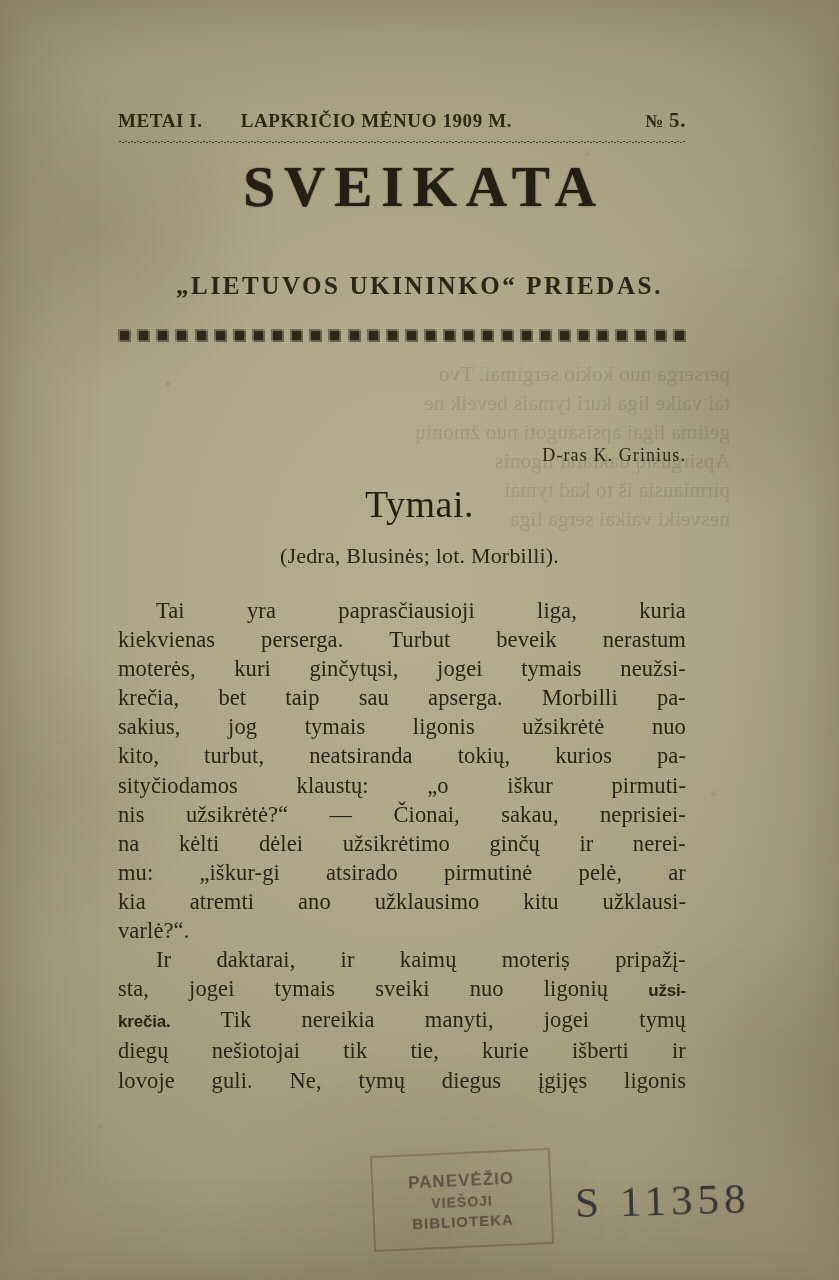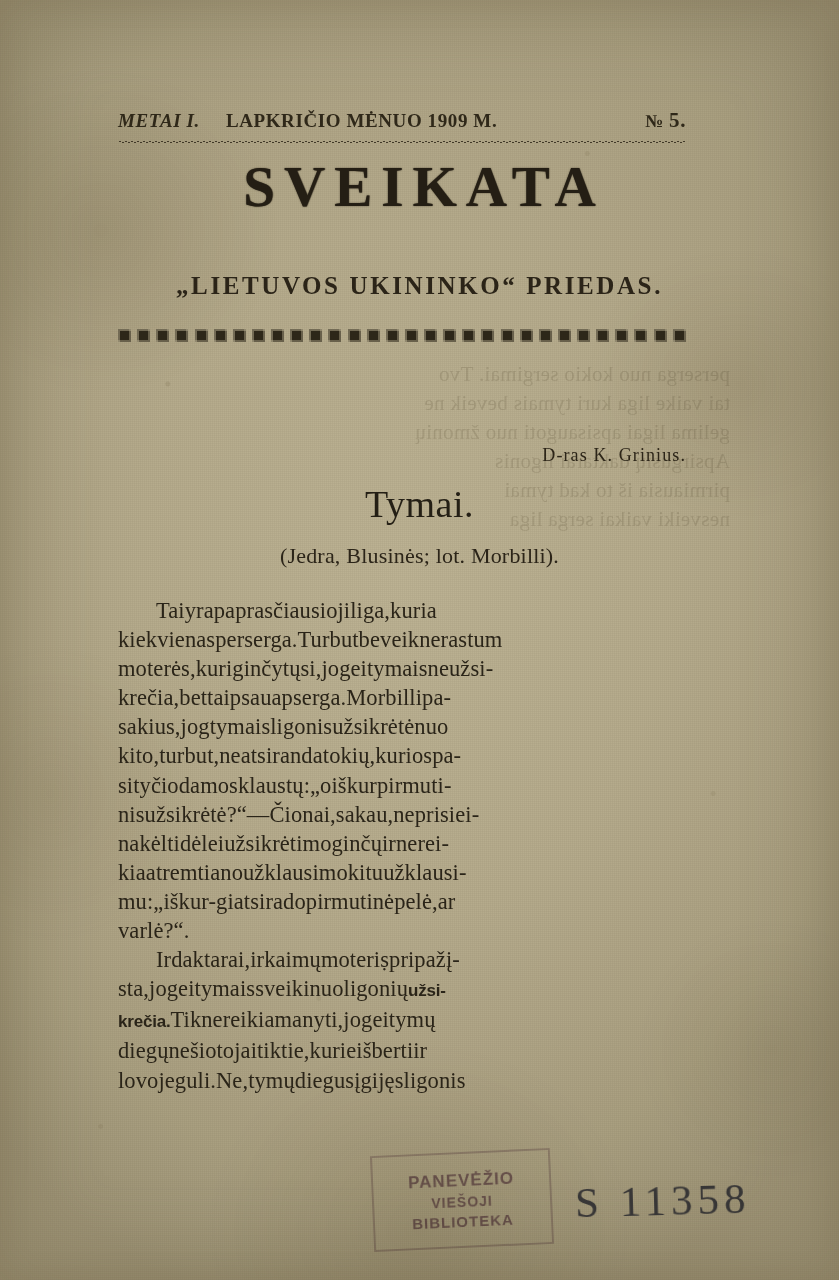--- a/index.html
+++ b/index.html
@@ -58,21 +58,21 @@
   .ink{position:relative;z-index:5;color:#2b2519;}
 
   #header{
     position:absolute;left:118px;top:108px;width:568px;
     display:flex;align-items:baseline;
     font-size:19px;font-weight:700;letter-spacing:.6px;
     font-family:"Liberation Serif", serif;
     color:#2f2819;
   }
   #header .seg{white-space:nowrap;}
-  #h-metai{margin-right:26px;font-style:italic;}
+  #h-metai{margin-right:38px;}
   #h-date{margin-right:auto;text-align:center;}
   #h-no{font-size:18px;}
   #h-no .num{font-size:21px;font-weight:700;margin-left:5px;}
 
   #rule{
     position:absolute;left:118px;top:140px;width:568px;height:3px;z-index:5;
     background:
       radial-gradient(circle at 2px 1.5px, #3a3222 0 .9px, transparent 1.1px) 0 0/6px 3px repeat-x,
       radial-gradient(circle at 5px 1.5px, #3a3222 0 .9px, transparent 1.1px) 0 1px/6px 3px repeat-x;
     opacity:.92;
@@ -117,21 +117,21 @@
     font-size:22px;color:#2b2418;letter-spacing:.2px;
   }
 
   #body{
     position:absolute;left:118px;top:596px;width:568px;z-index:5;
     font-size:22.5px;line-height:29.1px;color:#2a2418;
     letter-spacing:.1px;
   }
   #body .ln{white-space:nowrap;overflow:visible;}
   #body .just{
-    display:flex;justify-content:flex-start;white-space:nowrap;
+    display:flex;justify-content:space-between;white-space:nowrap;
   }
   #body .just > span{display:inline-block;}
   #body .indent{padding-left:38px;}
   #body b{font-family:"Liberation Sans", sans-serif;font-weight:700;font-size:17px;letter-spacing:-.2px;}
 
   
   #stamp{
     position:absolute;left:372px;top:1152px;width:176px;height:92px;z-index:6;
     border:2px solid rgba(104,62,96,.45);
     transform:rotate(-2.6deg);
@@ -291,34 +291,34 @@
       <div class="just ">
         <span>na</span>
         <span>kėlti</span>
         <span>dėlei</span>
         <span>užsikrėtimo</span>
         <span>ginčų</span>
         <span>ir</span>
         <span>nerei-</span>
       </div>
       <div class="just ">
+        <span>mu:</span>
+        <span>„iškur-gi</span>
+        <span>atsirado</span>
+        <span>pirmutinė</span>
+        <span>pelė,</span>
+        <span>ar</span>
+      </div>
+      <div class="just ">
         <span>kia</span>
         <span>atremti</span>
         <span>ano</span>
         <span>užklausimo</span>
         <span>kitu</span>
         <span>užklausi-</span>
-      </div>
-      <div class="just ">
-        <span>mu:</span>
-        <span>„iškur-gi</span>
-        <span>atsirado</span>
-        <span>pirmutinė</span>
-        <span>pelė,</span>
-        <span>ar</span>
       </div>
       <div class="ln ">varlė?“.</div>
       <div class="just indent">
         <span>Ir</span>
         <span>daktarai,</span>
         <span>ir</span>
         <span>kaimų</span>
         <span>moteriṣ</span>
         <span>pripažį-</span>
       </div>

